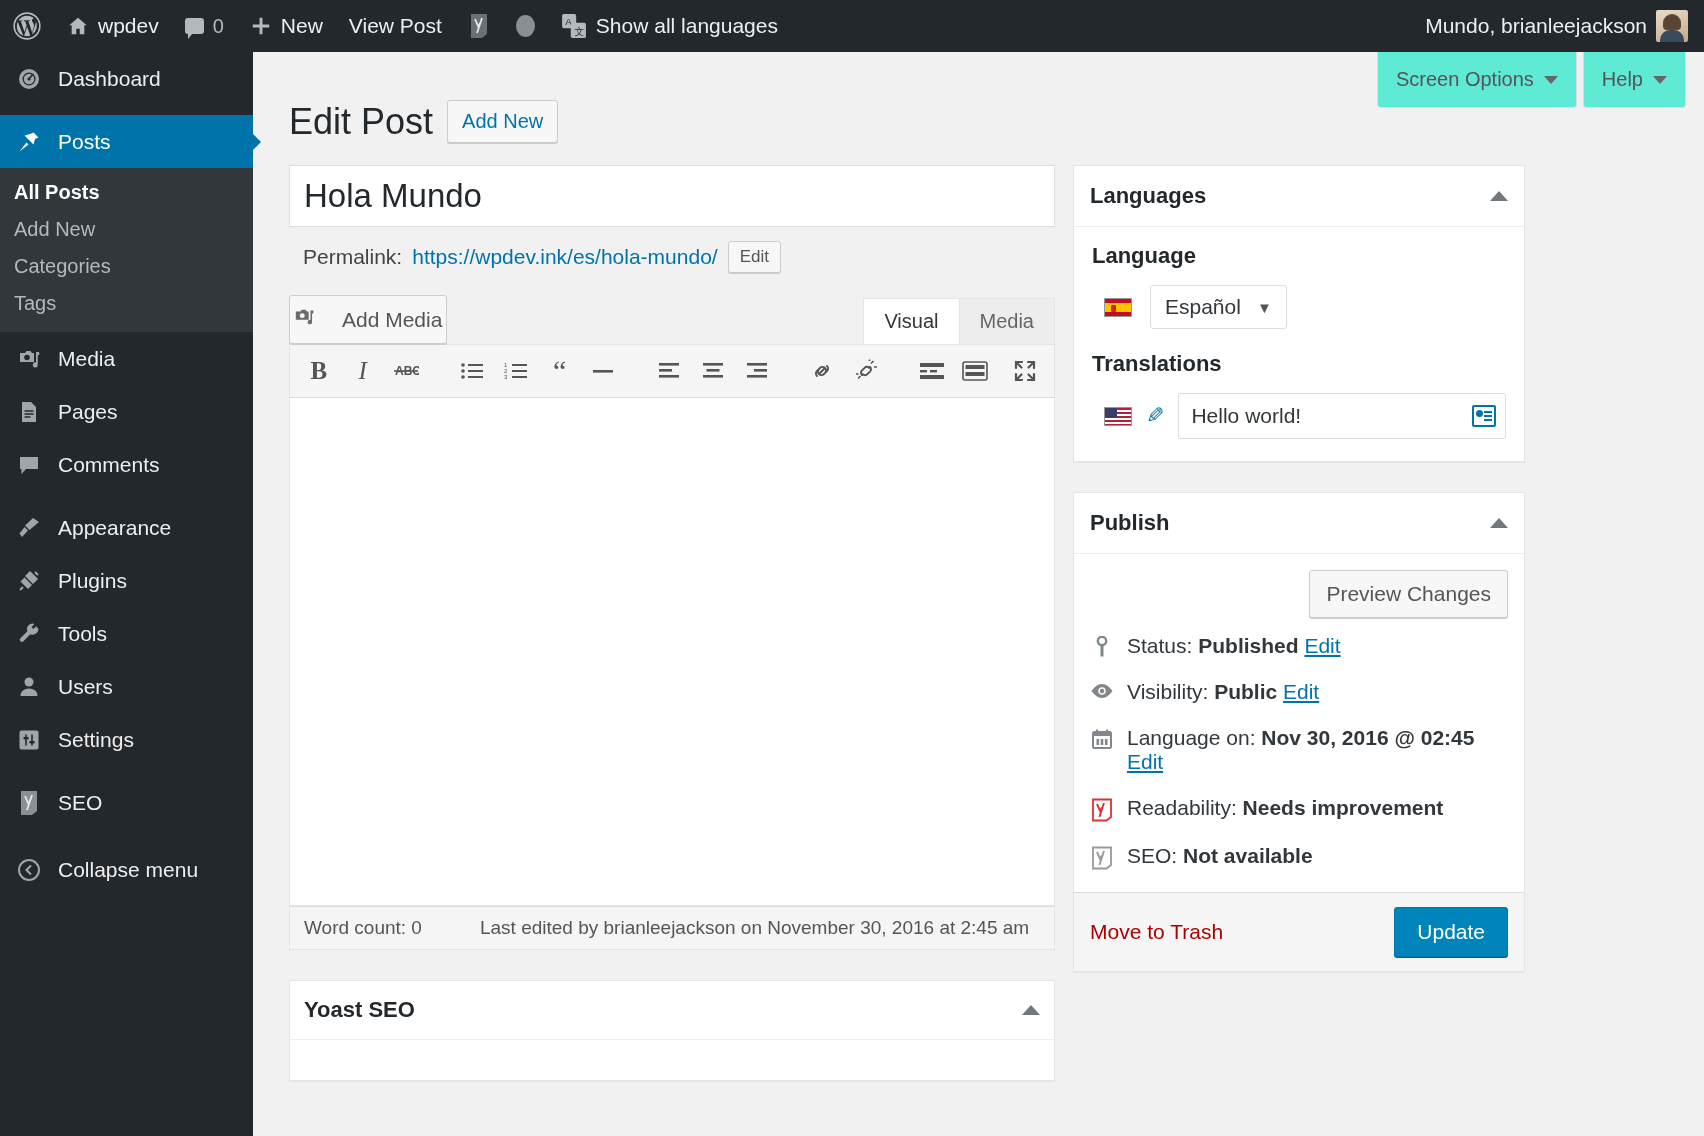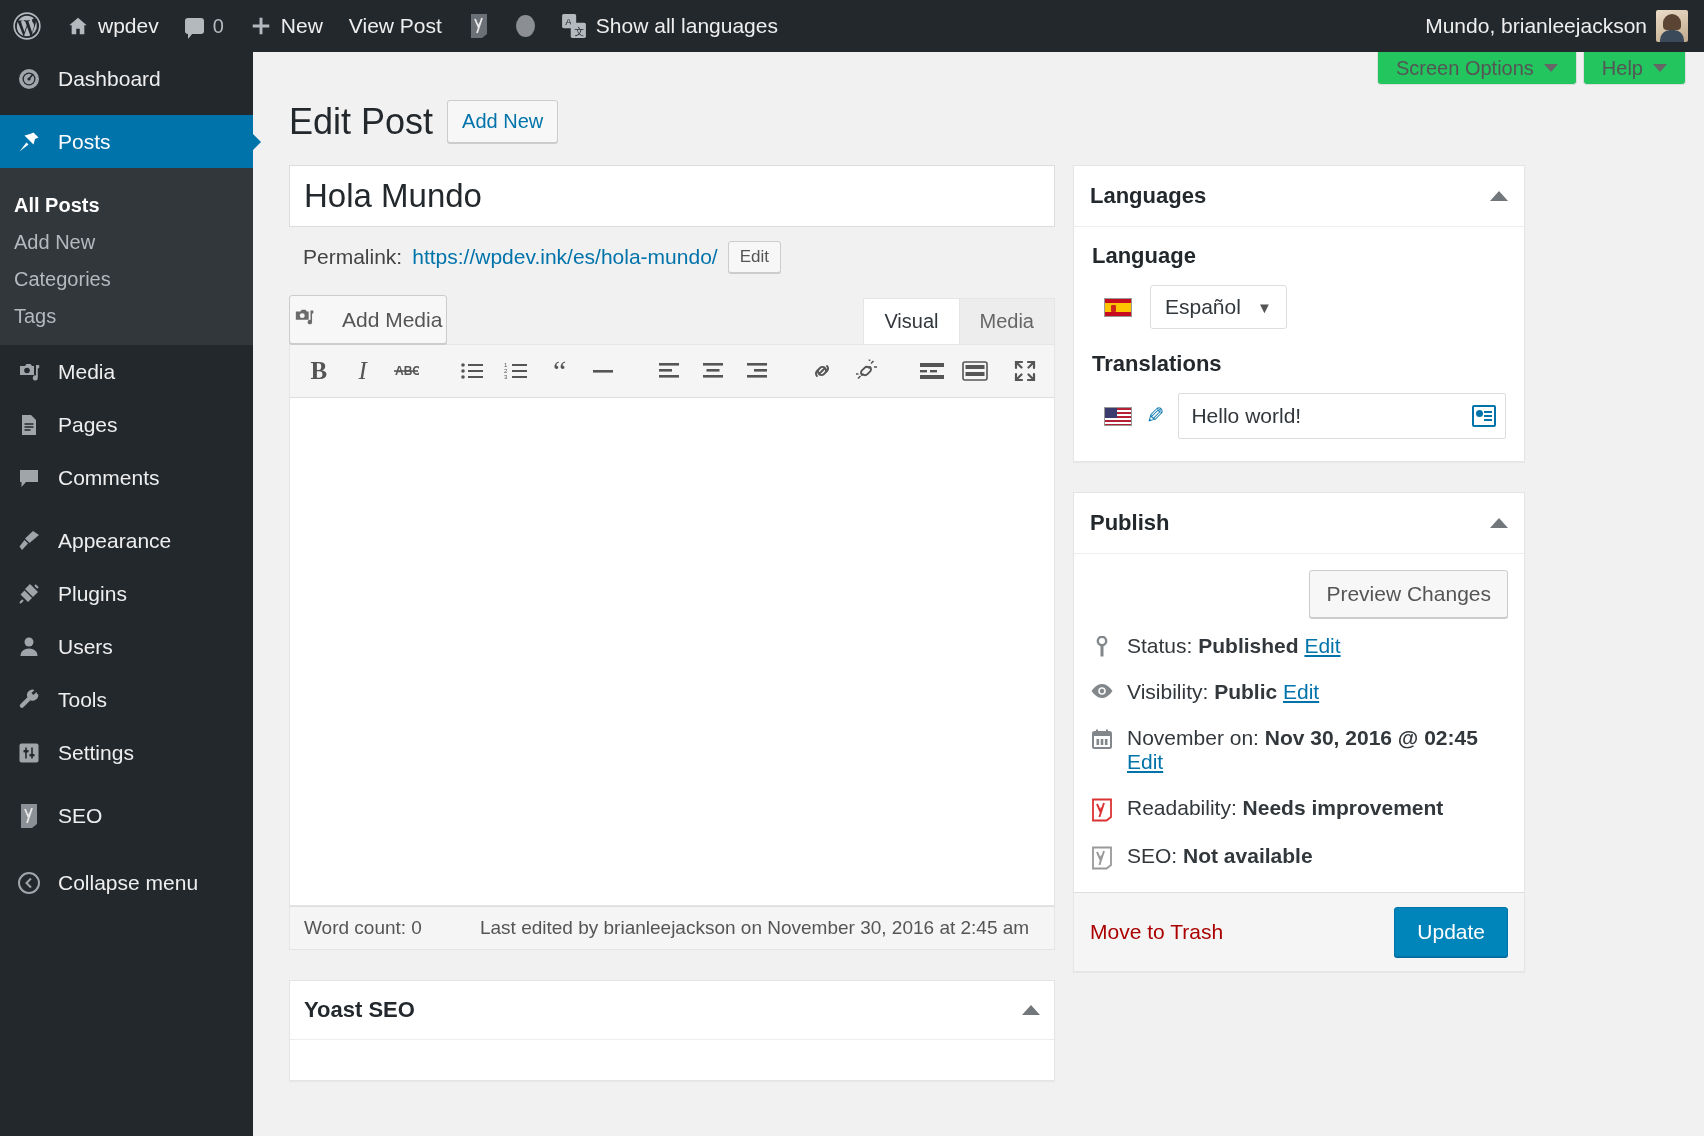--- a/index.html
+++ b/index.html
@@ -65,21 +65,21 @@
   }
   .menu-item .micon { width: 30px; display:flex; justify-content:center; align-items:center; flex:none; }
   .menu-item.current {
     background: #0073aa; color:#fff; font-weight:400;
   }
   .menu-item.current::after {
     content:""; position:absolute; right:-8px; top:50%; margin-top:-8px;
     border-left: 8px solid #0073aa;
     border-top: 8px solid transparent; border-bottom: 8px solid transparent;
   }
-  .submenu { background:#32373c; padding: 19px 0 10px 0; }
+  .submenu { background:#32373c; padding: 6px 0 10px 0; }
   .submenu .sub {
     padding: 7px 0 7px 14px; font-size: 20px; color:#b4b9be; cursor:pointer;
   }
   .submenu .sub.current { color:#fff; font-weight:bold; }
   .menu-sep { height: 10px; }
   .collapse { margin-top: 14px; }
 
   
   #main {
     position: absolute; top: 52px; left: 253px;
@@ -87,23 +87,23 @@
     background: #f1f1f1;
     overflow: hidden;
   }
 
   
   .screen-meta {
     position: absolute; top: 0; right: 18px;
     display: flex; gap: 6px;
   }
   .meta-btn {
-    background: #22c55e; border: 1px solid #ddd; border-top: none;
+    background: #5eead4; border: 1px solid #ddd; border-top: none;
     border-radius: 0 0 4px 4px;
-    height: 33px; padding: 0 18px;
+    height: 56px; padding: 0 18px;
     display:flex; align-items:center; gap: 10px;
     font-size: 20px; color: #555; cursor: pointer;
   }
   .caret-down { width:0;height:0;border-left:7px solid transparent;border-right:7px solid transparent;border-top:8px solid #666; }
 
   .page-head {
     display:flex; align-items:center; gap: 14px;
     padding: 48px 0 0 36px;
   }
   .page-title { font-size: 36px; font-weight: 400; color: #23282d; }
@@ -402,34 +402,34 @@
         <path d="M7.5 8.5 15 16l-4 4-7.5-7.5z" fill="#a0a5aa"></path>
         <path d="M18 3l3 3M3 21l3-3" stroke="#a0a5aa" stroke-width="2"></path>
       </svg>
     </span>
     <span>Plugins</span>
   </div>
 
   <div class="menu-item">
     <span class="micon">
       <svg width="24" height="24" viewBox="0 0 24 24">
+        <path d="M21 5.5a5.5 5.5 0 0 1-7.6 6.7l-7 7a2.1 2.1 0 0 1-3-3l7-7A5.5 5.5 0 0 1 17.5 2l-3 3 1.9 1.9 3-3c.4.8.6 1.7.6 2.6z" fill="#a0a5aa"></path>
+      </svg>
+    </span>
+    <span>Tools</span>
+  </div>
+
+  <div class="menu-item">
+    <span class="micon">
+      <svg width="24" height="24" viewBox="0 0 24 24">
         <circle cx="12" cy="7" r="4.5" fill="#a0a5aa"></circle>
         <path d="M3.5 21c0-4.7 3.8-7.5 8.5-7.5s8.5 2.8 8.5 7.5z" fill="#a0a5aa"></path>
       </svg>
     </span>
     <span>Users</span>
-  </div>
-
-  <div class="menu-item">
-    <span class="micon">
-      <svg width="24" height="24" viewBox="0 0 24 24">
-        <path d="M21 5.5a5.5 5.5 0 0 1-7.6 6.7l-7 7a2.1 2.1 0 0 1-3-3l7-7A5.5 5.5 0 0 1 17.5 2l-3 3 1.9 1.9 3-3c.4.8.6 1.7.6 2.6z" fill="#a0a5aa"></path>
-      </svg>
-    </span>
-    <span>Tools</span>
   </div>
 
   <div class="menu-item">
     <span class="micon">
       <svg width="24" height="24" viewBox="0 0 24 24">
         <rect x="2.5" y="2.5" width="19" height="19" rx="2" fill="#a0a5aa"></rect>
         <path d="M9 6.5v11M15 6.5v11" stroke="#23282d" stroke-width="1.6"></path>
         <rect x="6.5" y="9" width="5" height="2.4" fill="#23282d"></rect>
         <rect x="12.5" y="13" width="5" height="2.4" fill="#23282d"></rect>
       </svg>
@@ -697,21 +697,21 @@
                 <rect x="2" y="4" width="18" height="16" rx="1.5" fill="none" stroke="#82878c" stroke-width="2"></rect>
                 <rect x="2" y="4" width="18" height="4" fill="#82878c"></rect>
                 <rect x="5.5" y="11" width="2.6" height="6" fill="#82878c"></rect>
                 <rect x="9.7" y="11" width="2.6" height="6" fill="#82878c"></rect>
                 <rect x="13.9" y="11" width="2.6" height="6" fill="#82878c"></rect>
                 <rect x="5" y="1.5" width="2" height="4" fill="#82878c"></rect>
                 <rect x="15" y="1.5" width="2" height="4" fill="#82878c"></rect>
               </svg>
             </span>
             <span>
-              <span>November on:</span>
+              <span>Language on:</span>
               <b>Nov 30, 2016 @ 02:45</b>
               <a href="#">Edit</a>
             </span>
           </div>
 
           <div class="pub-row">
             <span class="pico">
               <svg width="22" height="24" viewBox="0 0 22 24">
                 <path d="M2 1.5h18v17.5l-4.5 3.5H2z" fill="none" stroke="#dc3232" stroke-width="1.8"></path>
                 <path d="M6 6l3.3 7.5 1.4-3.8M13 5l-4.6 14" stroke="#dc3232" stroke-width="1.9" fill="none"></path>

